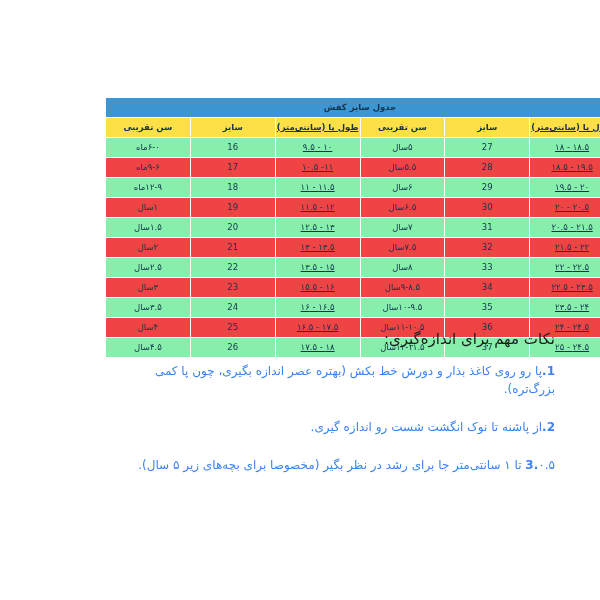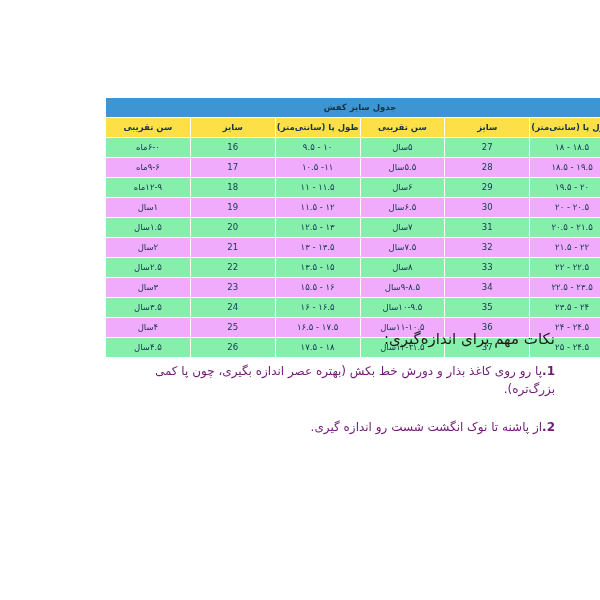--- a/index.html
+++ b/index.html
@@ -53,41 +53,41 @@
     letter-spacing: 0.2px;
   }
   .head-row td {
     background: #fde047;
     color: #ffffff;
     font-weight: bold;
     font-size: 8.5px;
     height: 17px;
   }
   .row-a td { background: #86efac; }
-  .row-b td { background: #f0abfc; }
-  .col-narrow { width: 72px; }
+  .row-b td { background: #ef4444; }
+  .col-narrow { width: 72px; text-decoration: underline; }
   .col-size { width: 55px; }
   .col-age { width: 88px; }
 
   .notes {
     position: absolute;
     top: 330px;
     right: 45px;
     left: 45px;
     direction: rtl;
     text-align: right;
   }
   .notes-title {
     font-size: 15px;
     color: #1a1a1a;
     margin-bottom: 14px;
   }
   .note-item {
     font-size: 12px;
-    color: #701a75;
+    color: #3b82f6;
     margin-bottom: 20px;
     line-height: 1.5;
   }
   .note-num {
     font-weight: bold;
   }
 </style>
 </head>
 <body>
 
@@ -199,16 +199,17 @@
           </tr>
         </tbody>
     </table>
   </div>
 
   <div class="notes">
     <div class="notes-title">نکات مهم برای اندازه‌گیری:</div>
     <div id="notes-list">
         <div class="note-item"><span class="note-num">1.</span><span>پا رو روی کاغذ بذار و دورش خط بکش (بهتره عصر اندازه بگیری، چون پا کمی بزرگ‌تره).</span></div>
         <div class="note-item"><span class="note-num">2.</span><span>از پاشنه تا نوک انگشت شست رو اندازه گیری.</span></div>
+        <div class="note-item"><span class="note-num">3.</span><span>۰.۵ تا ۱ سانتی‌متر جا برای رشد در نظر بگیر (مخصوصا برای بچه‌های زیر ۵ سال).</span></div>
       </div>
   </div>
 
 </div>
 
 </body></html>

